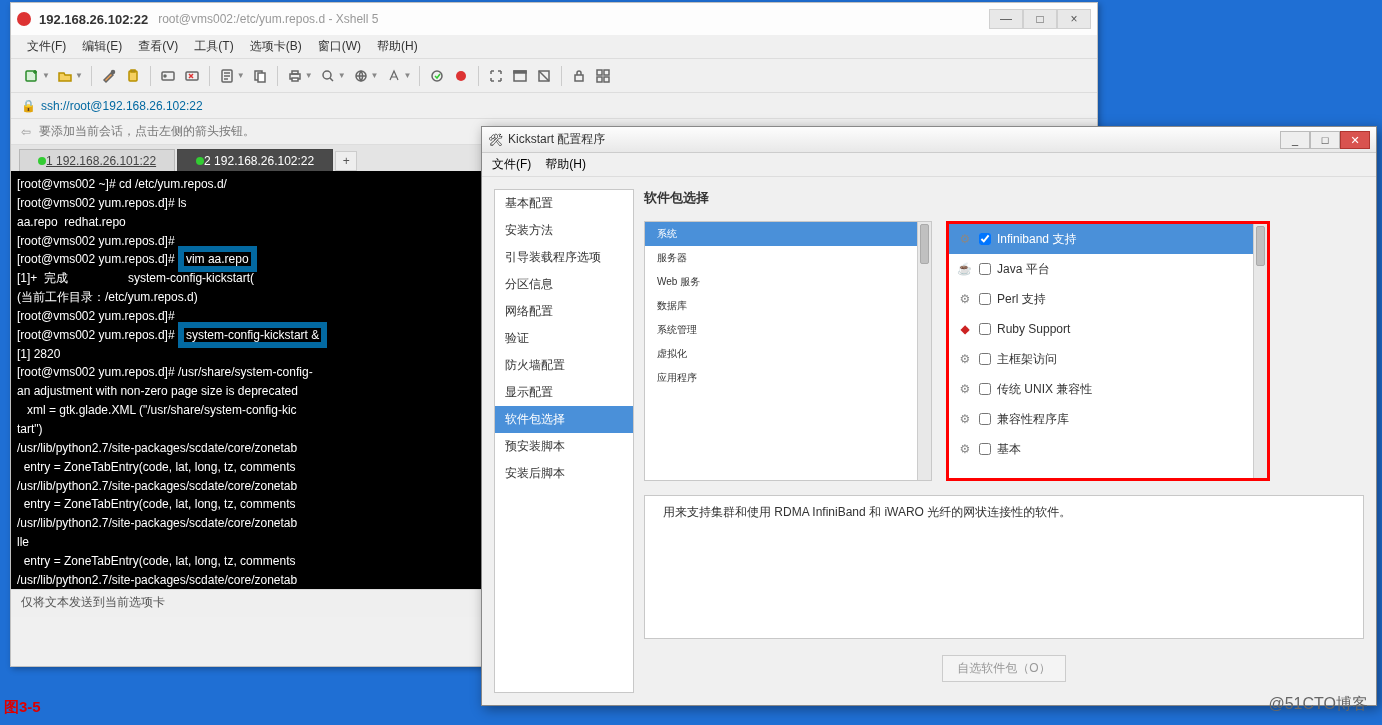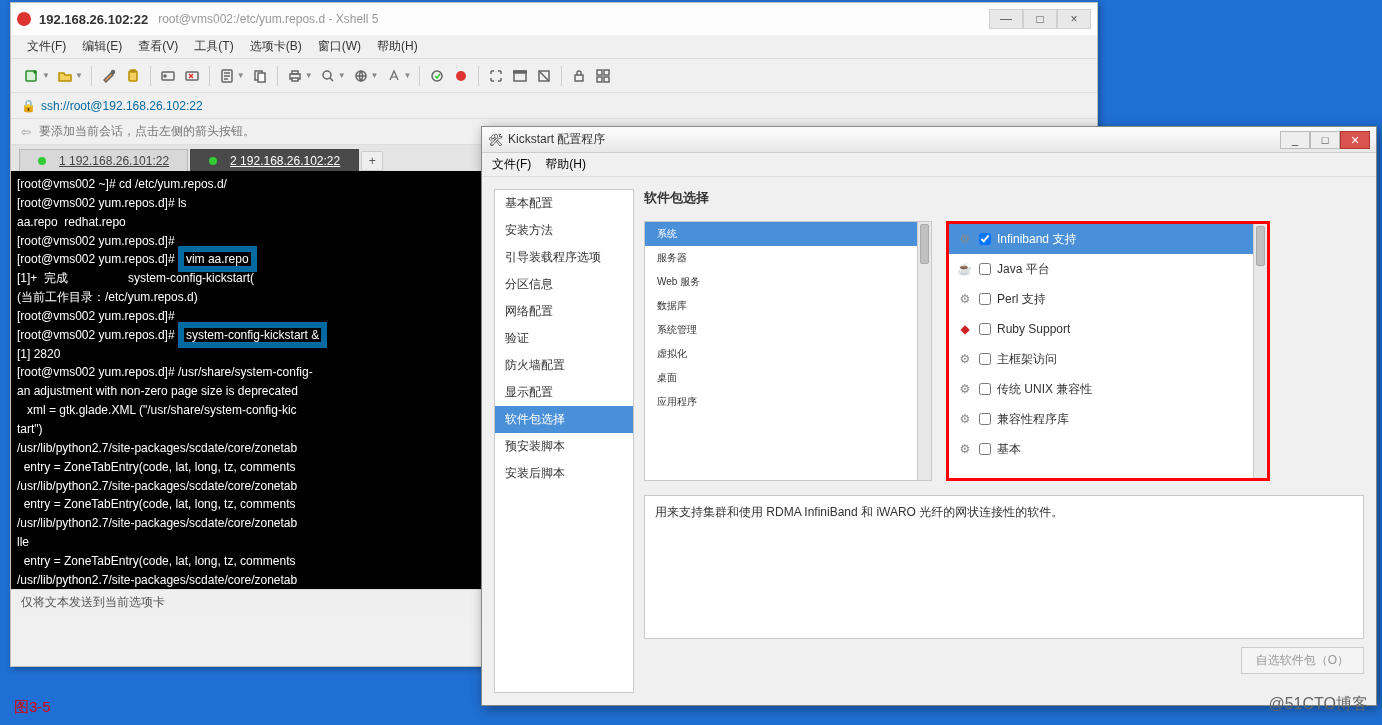--- a/index.html
+++ b/index.html
@@ -20,21 +20,21 @@
 .tbtn.yellow svg{stroke:#b89000;fill:#f5d060}
 .tsep{width:1px;height:20px;background:#ccc;margin:0 4px}
 .tdrop{font-size:8px;color:#888;margin-left:-3px;margin-right:2px}
 .xshell-addressbar{height:26px;display:flex;align-items:center;padding:0 10px;border-bottom:1px solid #ddd}
 .lock-icon{width:14px;height:14px;margin-right:6px;color:#888}
 .addr-text{color:#0369a1}
 .xshell-arrowbar{height:26px;display:flex;align-items:center;padding:0 10px;border-bottom:1px solid #ddd}
 .arrow-icon{color:#999;margin-right:8px}
 .arrow-text{color:#777}
 .xshell-tabs{height:26px;display:flex;align-items:flex-end;background:#e4e4e4;padding-left:8px}
-.tab{height:22px;padding:0 18px;display:flex;align-items:center;gap:13px;background:#d8d8d8;border:1px solid #b8b8b8;border-bottom:none;margin-right:2px}
+.tab{height:22px;padding:0 18px;display:flex;align-items:center;gap:0;background:#d8d8d8;border:1px solid #b8b8b8;border-bottom:none;margin-right:2px}
 .tab.active{background:#4a4a4a;color:#fff;border-color:#444}
 .tab.inactive{color:#444}
 .dot{width:8px;height:8px;border-radius:50%}
 .dot.green{background:#3c3}
 .tab-add{width:22px;height:20px;background:#eee;border:1px solid #ccc;text-align:center;line-height:18px;color:#555}
 .terminal{background:#000;color:#fff;font-family:Consolas,monospace;font-size:13px;line-height:1.45;padding:4px 6px;height:418px;overflow:hidden;white-space:pre}
 .red-box{border:6px solid #0369a1;padding:0 2px}
 .xshell-status{height:28px;padding:4px 10px;color:#555;background:#efefef;border-top:1px solid #ddd}
 
 .kick-window{position:absolute;left:481px;top:126px;width:896px;height:580px;background:#f0f0f0;border:1px solid #888;box-shadow:3px 3px 12px rgba(0,0,0,.4)}
@@ -60,25 +60,25 @@
 .thumb{position:absolute;left:2px;right:2px;top:2px;height:40px;background:#c0c0c0;border:1px solid #aaa;border-radius:2px}
 .list-wrap{display:flex;height:100%}
 .list-items{flex:1}
 .li{padding:5px 12px;color:#333;font-size:10px}
 .li.sel{background:#4a90d9;color:#fff}
 .ri{height:30px;display:flex;align-items:center;padding:0 8px;gap:6px;color:#333;font-size:13px}
 .ri.sel{background:#4a90d9;color:#fff}
 .ri-icon{width:16px;height:16px;display:flex;align-items:center;justify-content:center}
 .gear{color:#888}
 .ri input[type=checkbox]{width:12px;height:12px}
-.kick-desc{margin-top:14px;background:#fff;border:1px solid #c8c8c8;height:144px;padding:8px 10px;color:#333;font-size:12px}
-.kick-bottom{margin-top:8px;display:flex;justify-content:flex-end}
+.kick-desc{margin-top:14px;background:#fff;border:1px solid #c8c8c8;height:144px;padding:8px 18px;color:#333;font-size:12px}
+.kick-bottom{margin-top:16px;display:flex;justify-content:center}
 .kick-button{padding:4px 14px;background:#f4f4f4;border:1px solid #ccc;color:#999}
 
-.figure-label{position:absolute;left:14px;bottom:8px;color:#d00;font-weight:400;font-size:15px}
+.figure-label{position:absolute;left:4px;bottom:8px;color:#d00;font-weight:700;font-size:15px}
 .watermark{position:absolute;right:14px;bottom:10px;color:#666;font-size:16px}
 </style>
 </head>
 <body>
 
 <div class="xshell-window">
   <div class="xshell-titlebar">
     <div class="xshell-icon"></div>
     <span class="xshell-title-main">192.168.26.102:22</span>
     <span class="xshell-title-sub">root@vms002:/etc/yum.repos.d - Xshell 5</span>
@@ -234,21 +234,21 @@
     <span class="arrow-icon">⇦</span>
     <span class="arrow-text">要添加当前会话，点击左侧的箭头按钮。</span>
   </div>
   <div class="xshell-tabs">
     <div class="tab inactive">
       <span class="dot green"></span>
       <span style="text-decoration:underline">1 192.168.26.101:22</span>
     </div>
     <div class="tab active">
       <span class="dot green"></span>
-      <span style="text-decoration:underline">2 192.168.26.102:22</span>
+      <span style="">2 192.168.26.102:22</span>
     </div>
     <div class="tab-add">+</div>
   </div>
   <div class="terminal"><span>[root@vms002 ~]# cd /etc/yum.repos.d/
 [root@vms002 yum.repos.d]# ls
 aa.repo  redhat.repo
 [root@vms002 yum.repos.d]#
 [root@vms002 yum.repos.d]# </span><span class="red-box">vim aa.repo</span><span>
 [1]+  完成                  system-config-kickstart(
 (当前工作目录：/etc/yum.repos.d)
@@ -305,21 +305,20 @@
       <div class="kick-lists">
         <div class="list-box left">
           <div class="list-wrap">
             <div class="list-items">
               <div class="li sel">系统</div>
               <div class="li">服务器</div>
               <div class="li">Web 服务</div>
               <div class="li">数据库</div>
               <div class="li">系统管理</div>
               <div class="li">虚拟化</div>
-              <div class="li">桌面</div>
               <div class="li">应用程序</div>
             </div>
             <div class="list-scroll">
                 <div class="list-scroll-inner">
                   <div class="thumb"></div>
                 </div>
               </div>
           </div>
         </div>
         <div class="list-box right">

